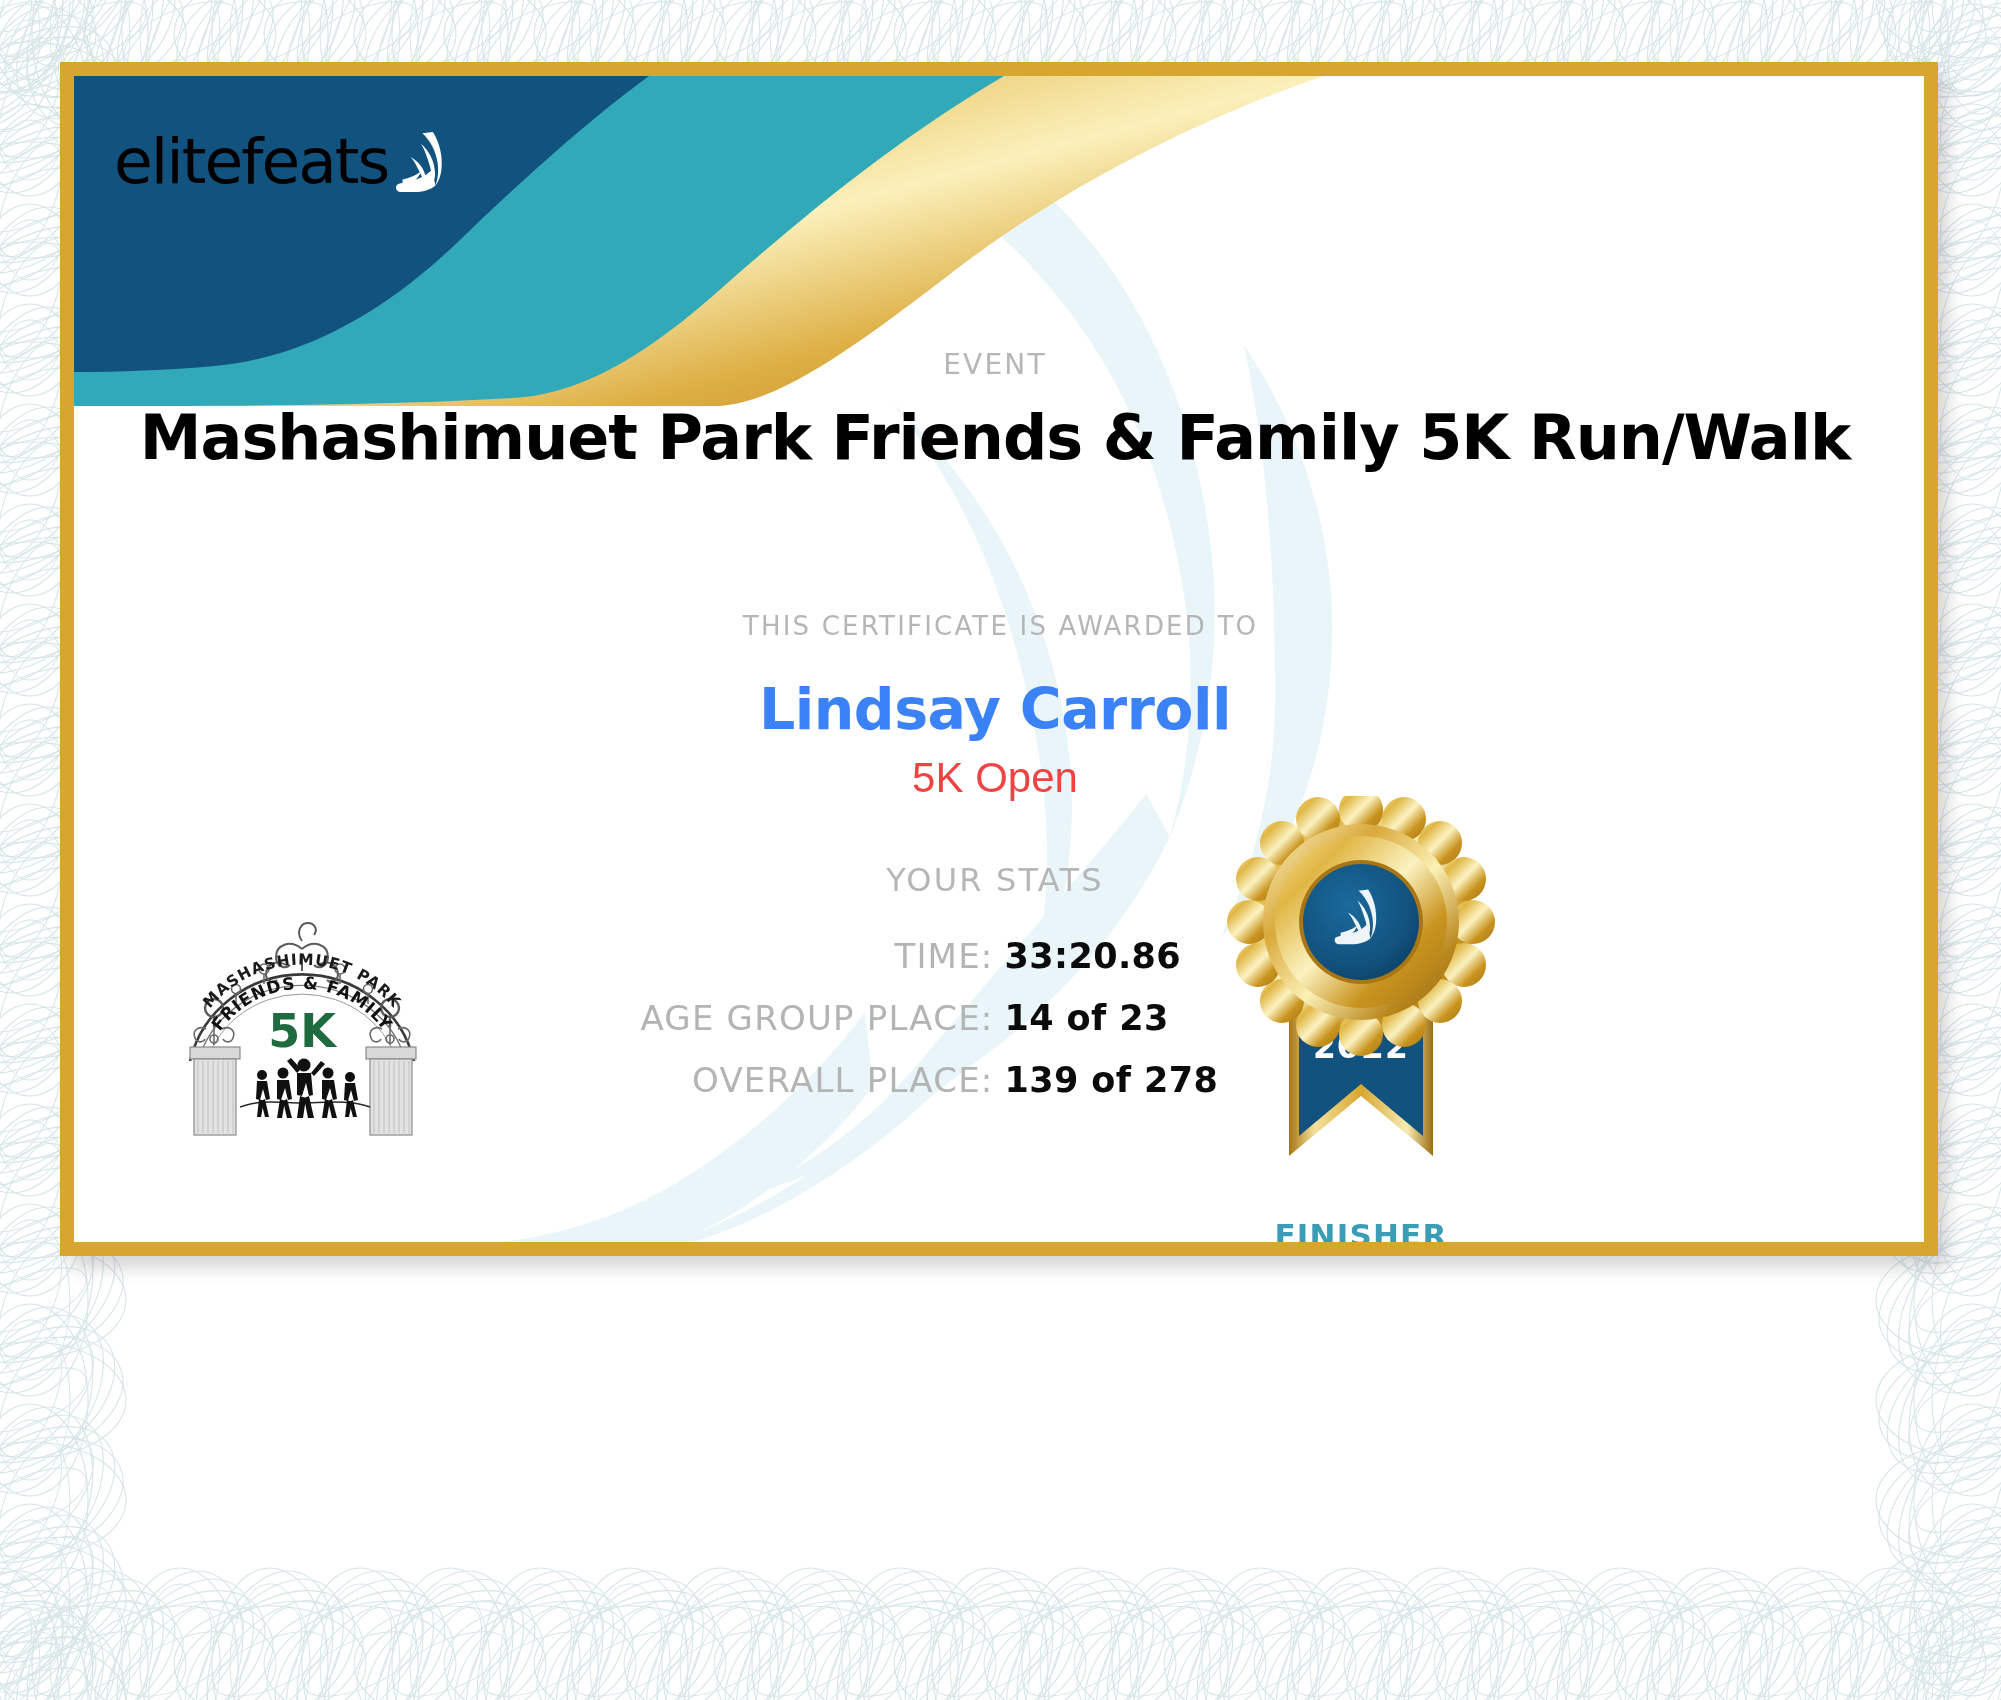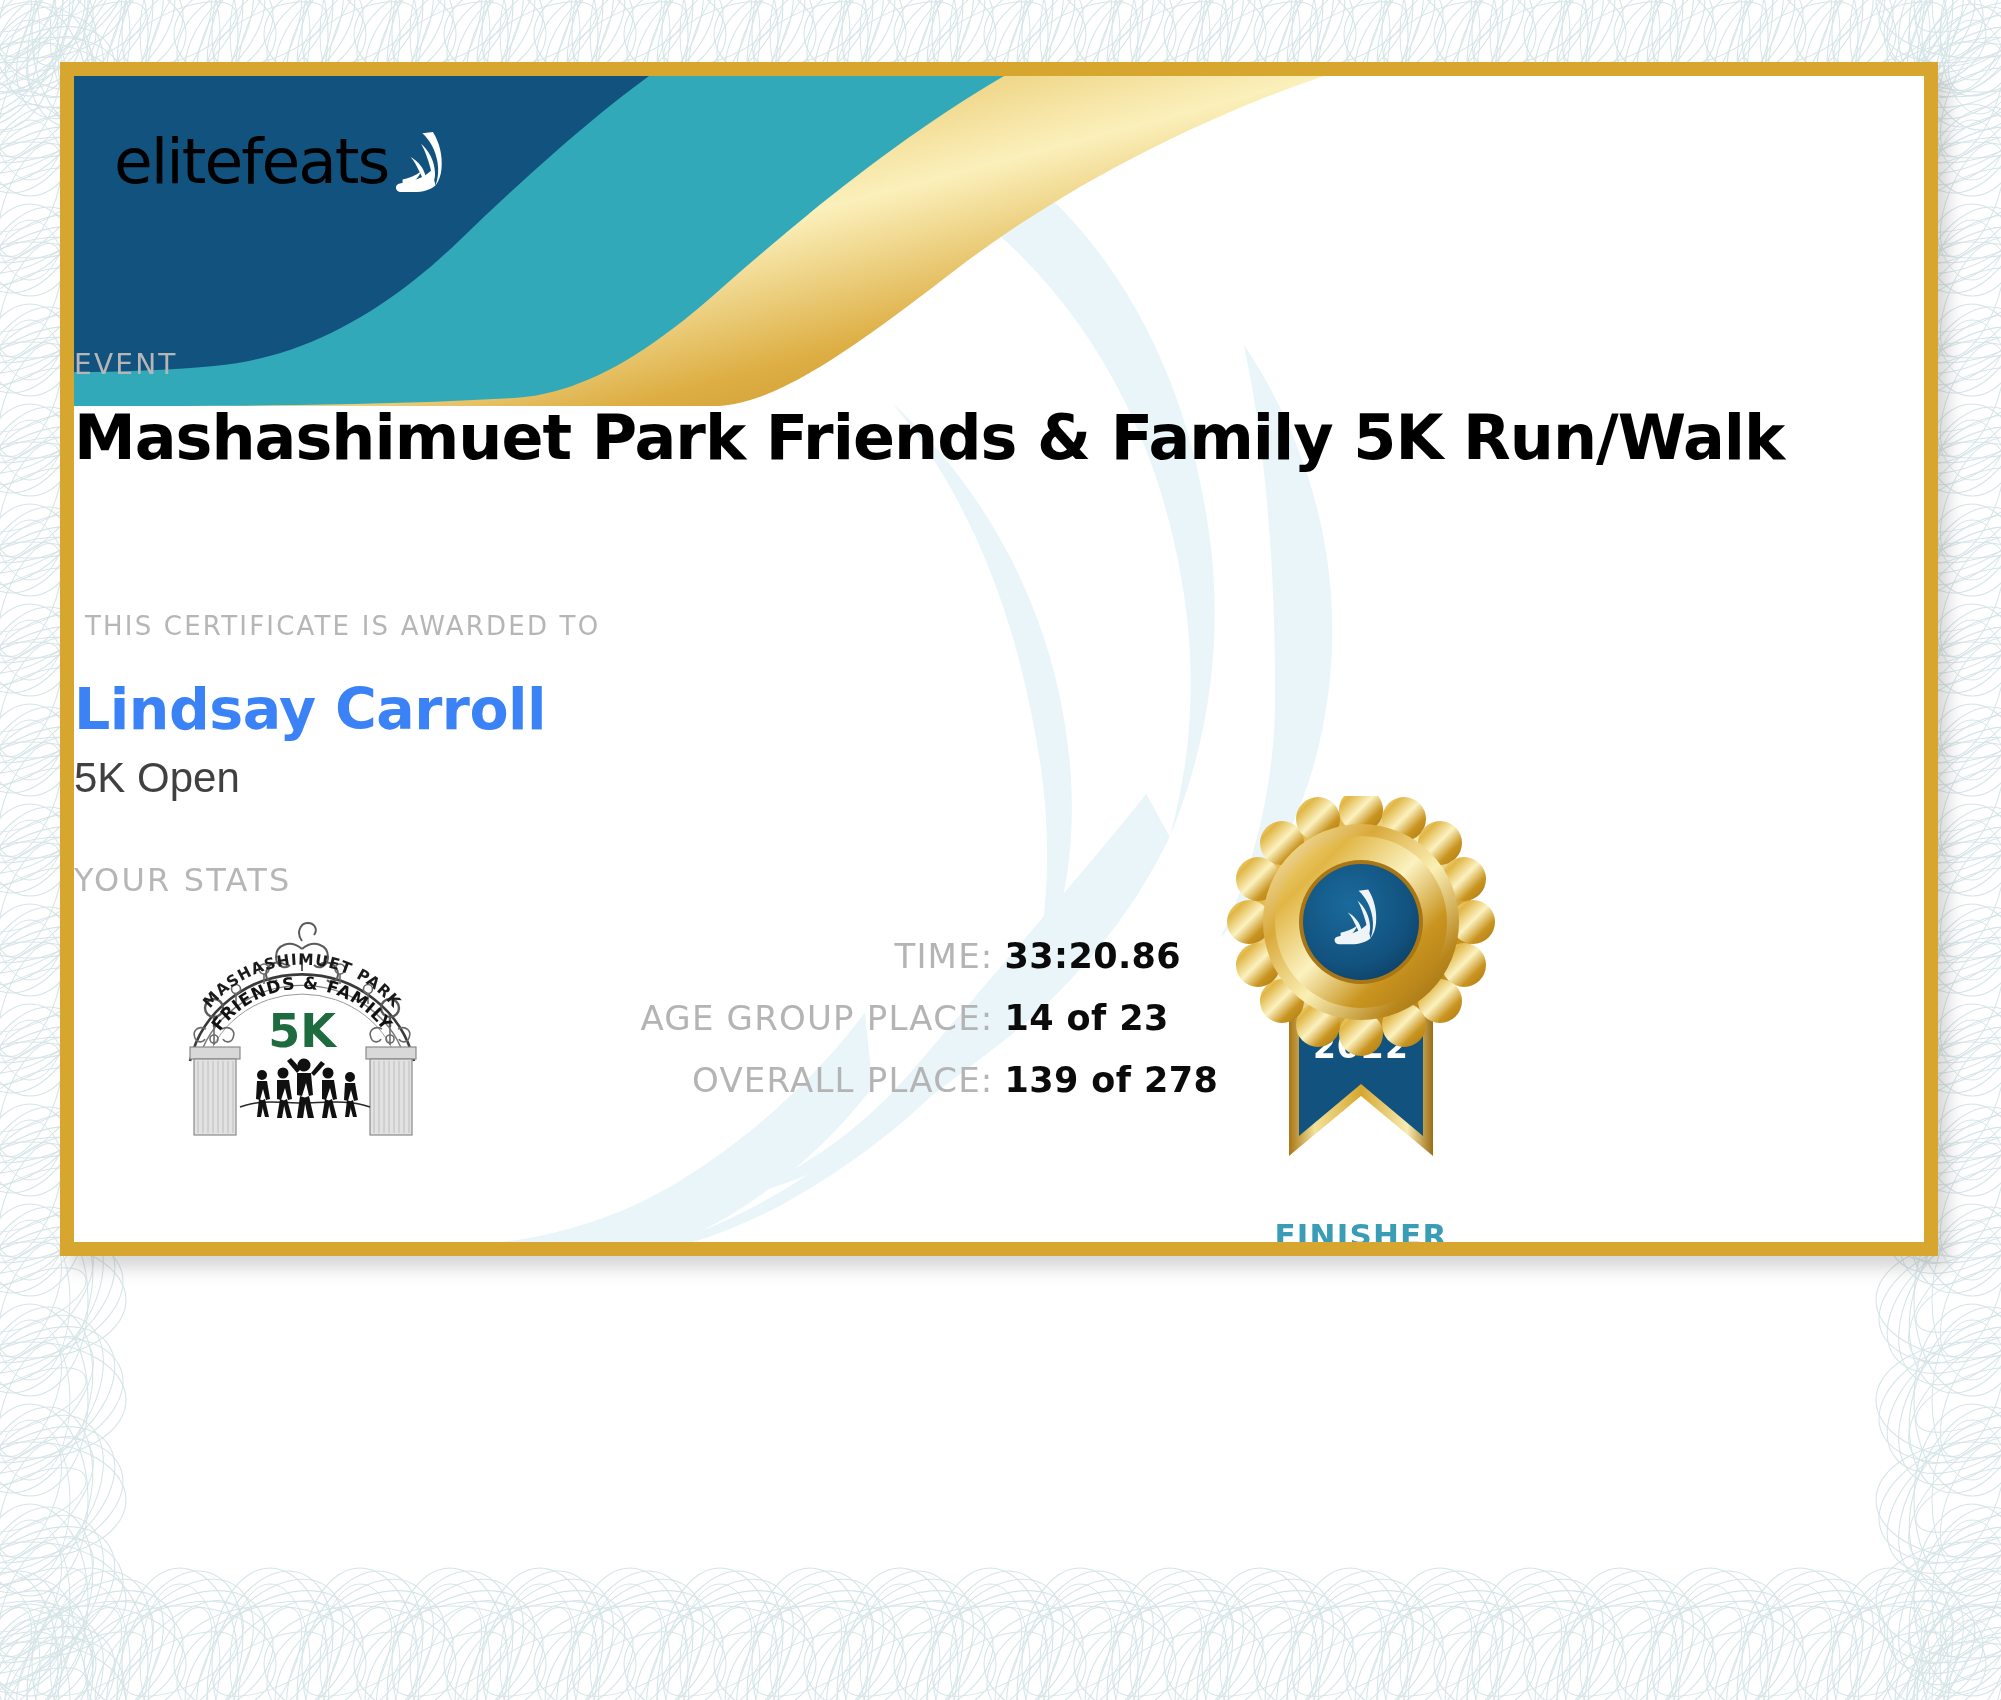--- a/index.html
+++ b/index.html
@@ -57,21 +57,21 @@
     font-weight:400;
     color:#000000;
     letter-spacing:-2.0px;
     font-family:"DejaVu Sans", sans-serif;
     line-height:1;
   }
   #brand-wing{width:66px;height:66px;display:block;}
 
   
   .center-col{
-    position:absolute;left:0;right:8px;
+    position:absolute;left:0;right:8px;text-align:center;
   }
   .label-caps{
     color:#b6b6b6;
     font-family:"DejaVu Sans", sans-serif;
     letter-spacing:2.2px;
     font-weight:400;
   }
   #event-label{top:272px;font-size:28px;}
   #event-title{
     top:325px;
@@ -86,21 +86,21 @@
     top:600px;
     font-size:57px;
     font-weight:700;
     color:#3b82f6;
     letter-spacing:-0.5px;
     font-family:"DejaVu Sans", sans-serif;
   }
   #division{
     top:678px;
     font-size:42px;
-    color:#404040;
+    color:#ef4444;
     font-family:"Liberation Sans", sans-serif;
   }
   #stats-label{top:785px;font-size:32px;}
 
   
   #stats-table{
     position:absolute;
     left:0;right:0;top:860px;
   }
   .stat-row{

